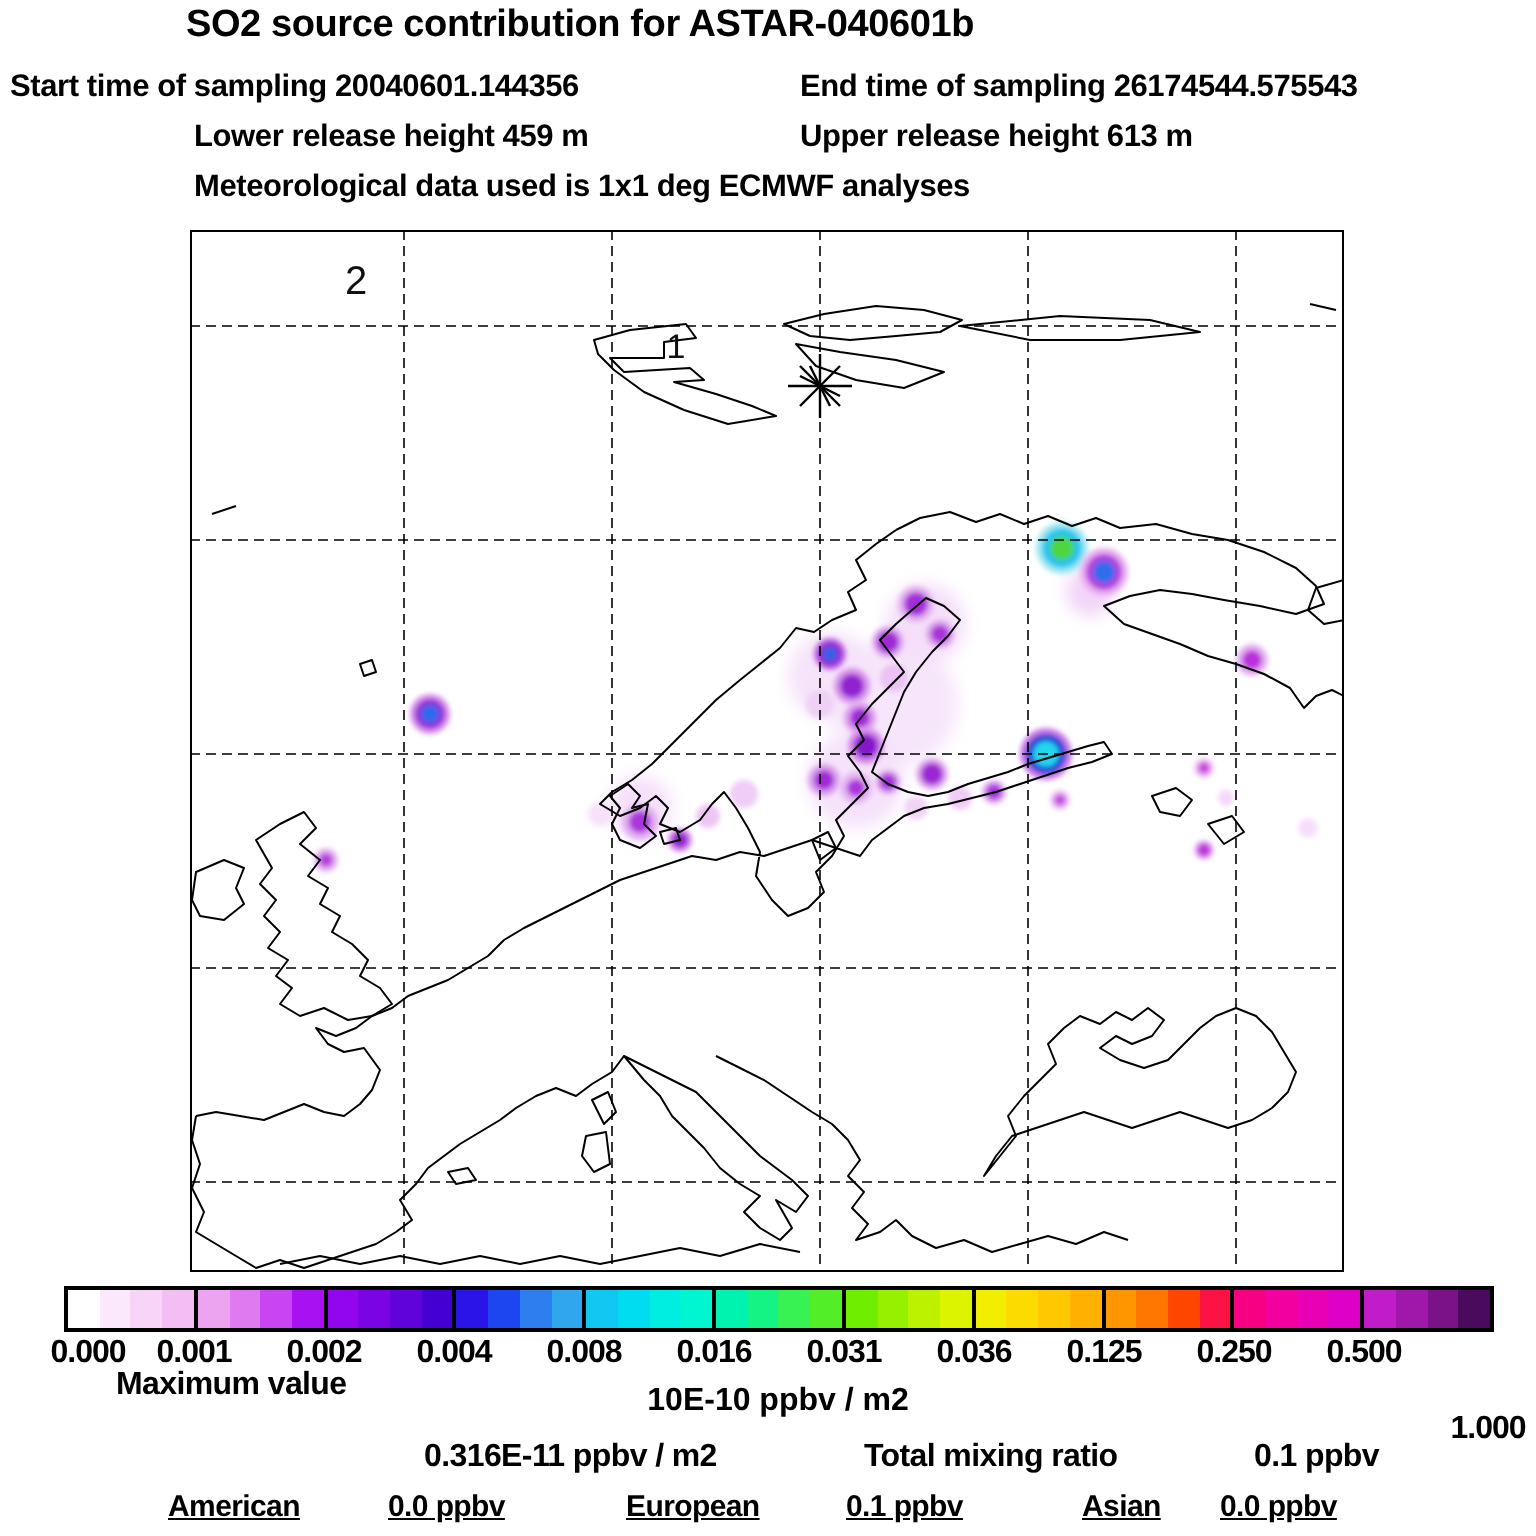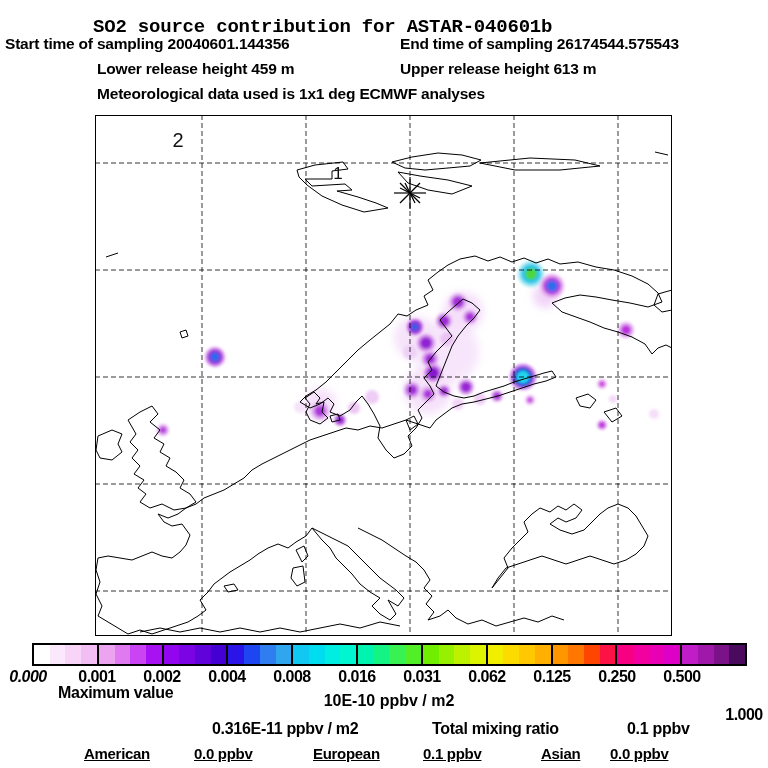--- a/index.html
+++ b/index.html
@@ -20,21 +20,21 @@
            font-size:16px;font-weight:bold;letter-spacing:-0.5px;}
   .units{font-size:16px;font-weight:bold;transform:translateX(-50%);}
   .fline1{font-size:16px;font-weight:bold;letter-spacing:-0.3px;}
   .fline2{font-size:15px;font-weight:bold;letter-spacing:-0.3px;text-decoration:underline;}
 </style>
 </head>
 <body>
 
 <div class="page">
 
-  <div class="abs title" style="left:93px;top:16px;font-family:Liberation Mono, monospace;">SO2 source contribution for ASTAR-040601b</div>
+  <div class="abs title" style="left:93px;top:2px;">SO2 source contribution for ASTAR-040601b</div>
   <div class="abs hline" style="left:5px;top:35px;">Start time of sampling 20040601.144356</div>
   <div class="abs hline" style="left:400px;top:35px;">End time of sampling 26174544.575543</div>
   <div class="abs hline" style="left:97px;top:60px;">Lower release height  459 m</div>
   <div class="abs hline" style="left:400px;top:60px;">Upper release height  613 m</div>
   <div class="abs hline" style="left:97px;top:85px;">Meteorological data used is 1x1 deg ECMWF analyses</div>
 
   <div class="map-frame">
     <svg id="map-svg" width="575" height="519" viewBox="96 116 575 519">
       <defs>
         <filter id="softblur" x="-80%" y="-80%" width="260%" height="260%">
@@ -306,28 +306,28 @@
         <div class="cb-cell" style="background: rgb(222, 0, 198);"></div>
       </div>
       <div class="cb-seg">
         <div class="cb-cell" style="background: rgb(192, 28, 200);"></div>
         <div class="cb-cell" style="background: rgb(160, 24, 170);"></div>
         <div class="cb-cell" style="background: rgb(124, 18, 136);"></div>
         <div class="cb-cell" style="background: rgb(74, 10, 94);"></div>
       </div>
     </div>
   <div id="tick-row">
-      <div class="cb-tick" style="left: 28px; font-style: italic;">0.000</div>
+      <div class="cb-tick" style="left: 44px;">0.000</div>
       <div class="cb-tick" style="left: 97px;">0.001</div>
       <div class="cb-tick" style="left: 162px;">0.002</div>
       <div class="cb-tick" style="left: 227px;">0.004</div>
       <div class="cb-tick" style="left: 292px;">0.008</div>
       <div class="cb-tick" style="left: 357px;">0.016</div>
       <div class="cb-tick" style="left: 422px;">0.031</div>
-      <div class="cb-tick" style="left: 487px;">0.062</div>
+      <div class="cb-tick" style="left: 487px;">0.036</div>
       <div class="cb-tick" style="left: 552px;">0.125</div>
       <div class="cb-tick" style="left: 617px;">0.250</div>
       <div class="cb-tick" style="left: 682px;">0.500</div>
       <div class="cb-tick" style="left: 744px; margin-top: 38px;">1.000</div>
     </div>
   <div class="abs units" style="left:389px;top:692px;">10E-10 ppbv / m2</div>
 
   <div class="abs fline1" style="left:58px;top:684px;">Maximum value</div>
   <div class="abs fline1" style="left:212px;top:720px;">0.316E-11 ppbv / m2</div>
   <div class="abs fline1" style="left:432px;top:720px;">Total mixing ratio</div>

